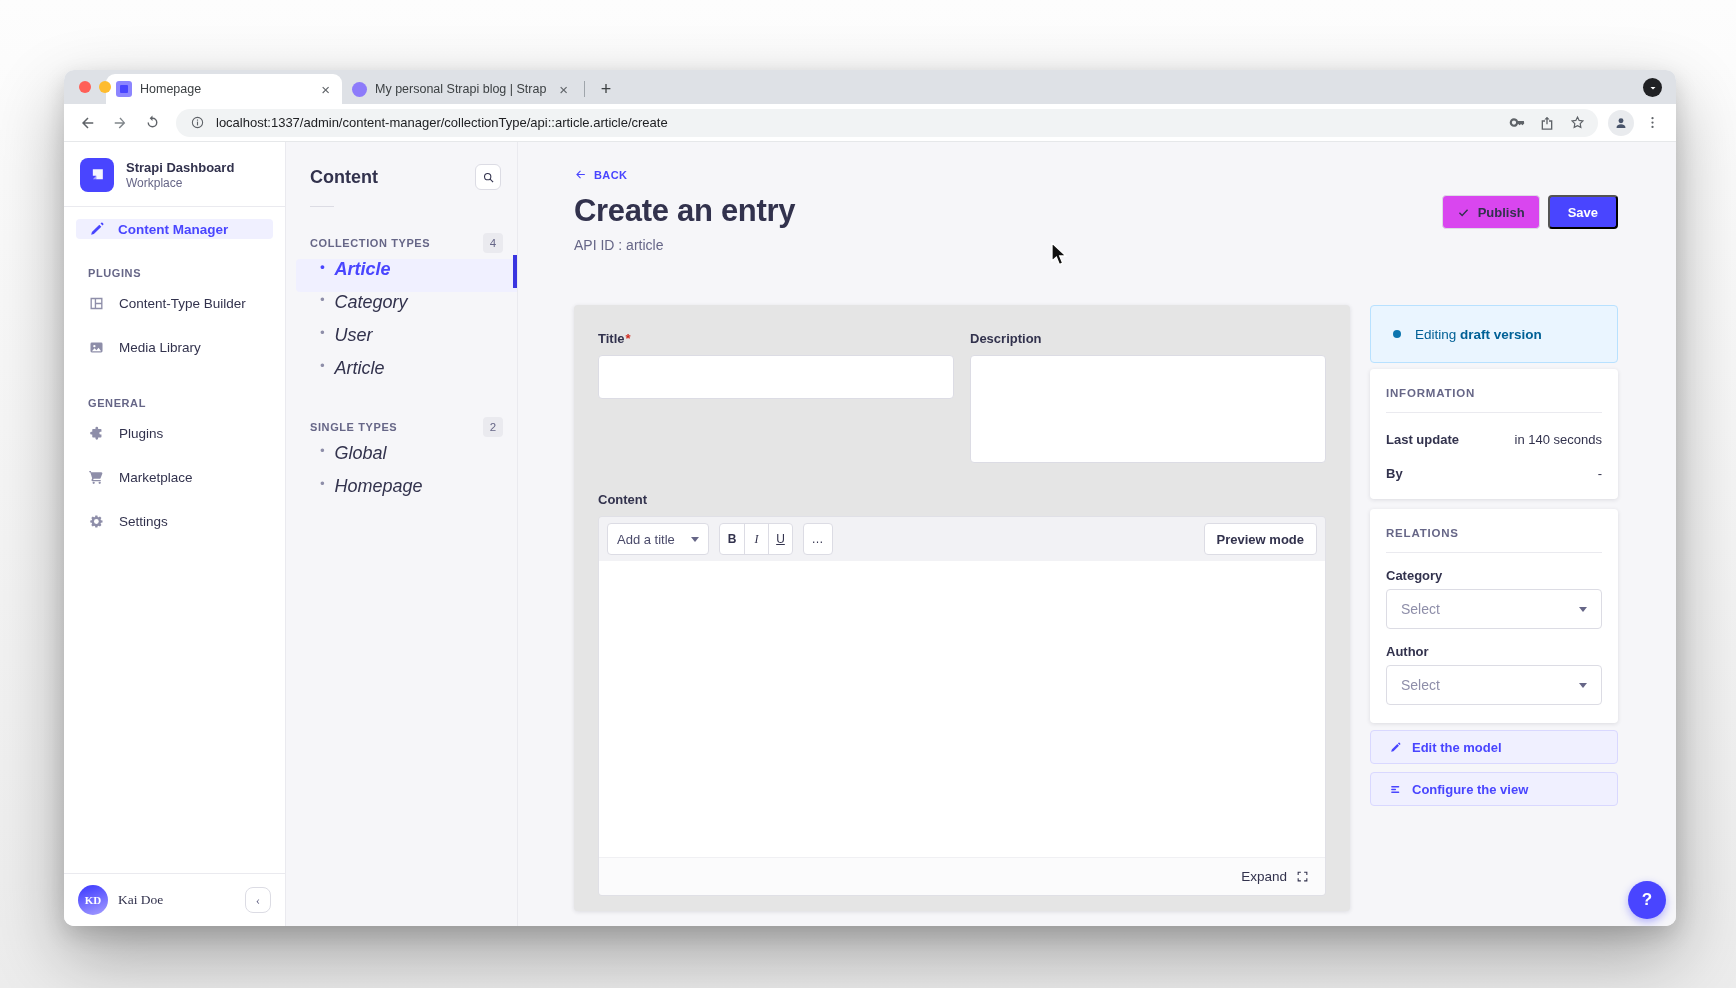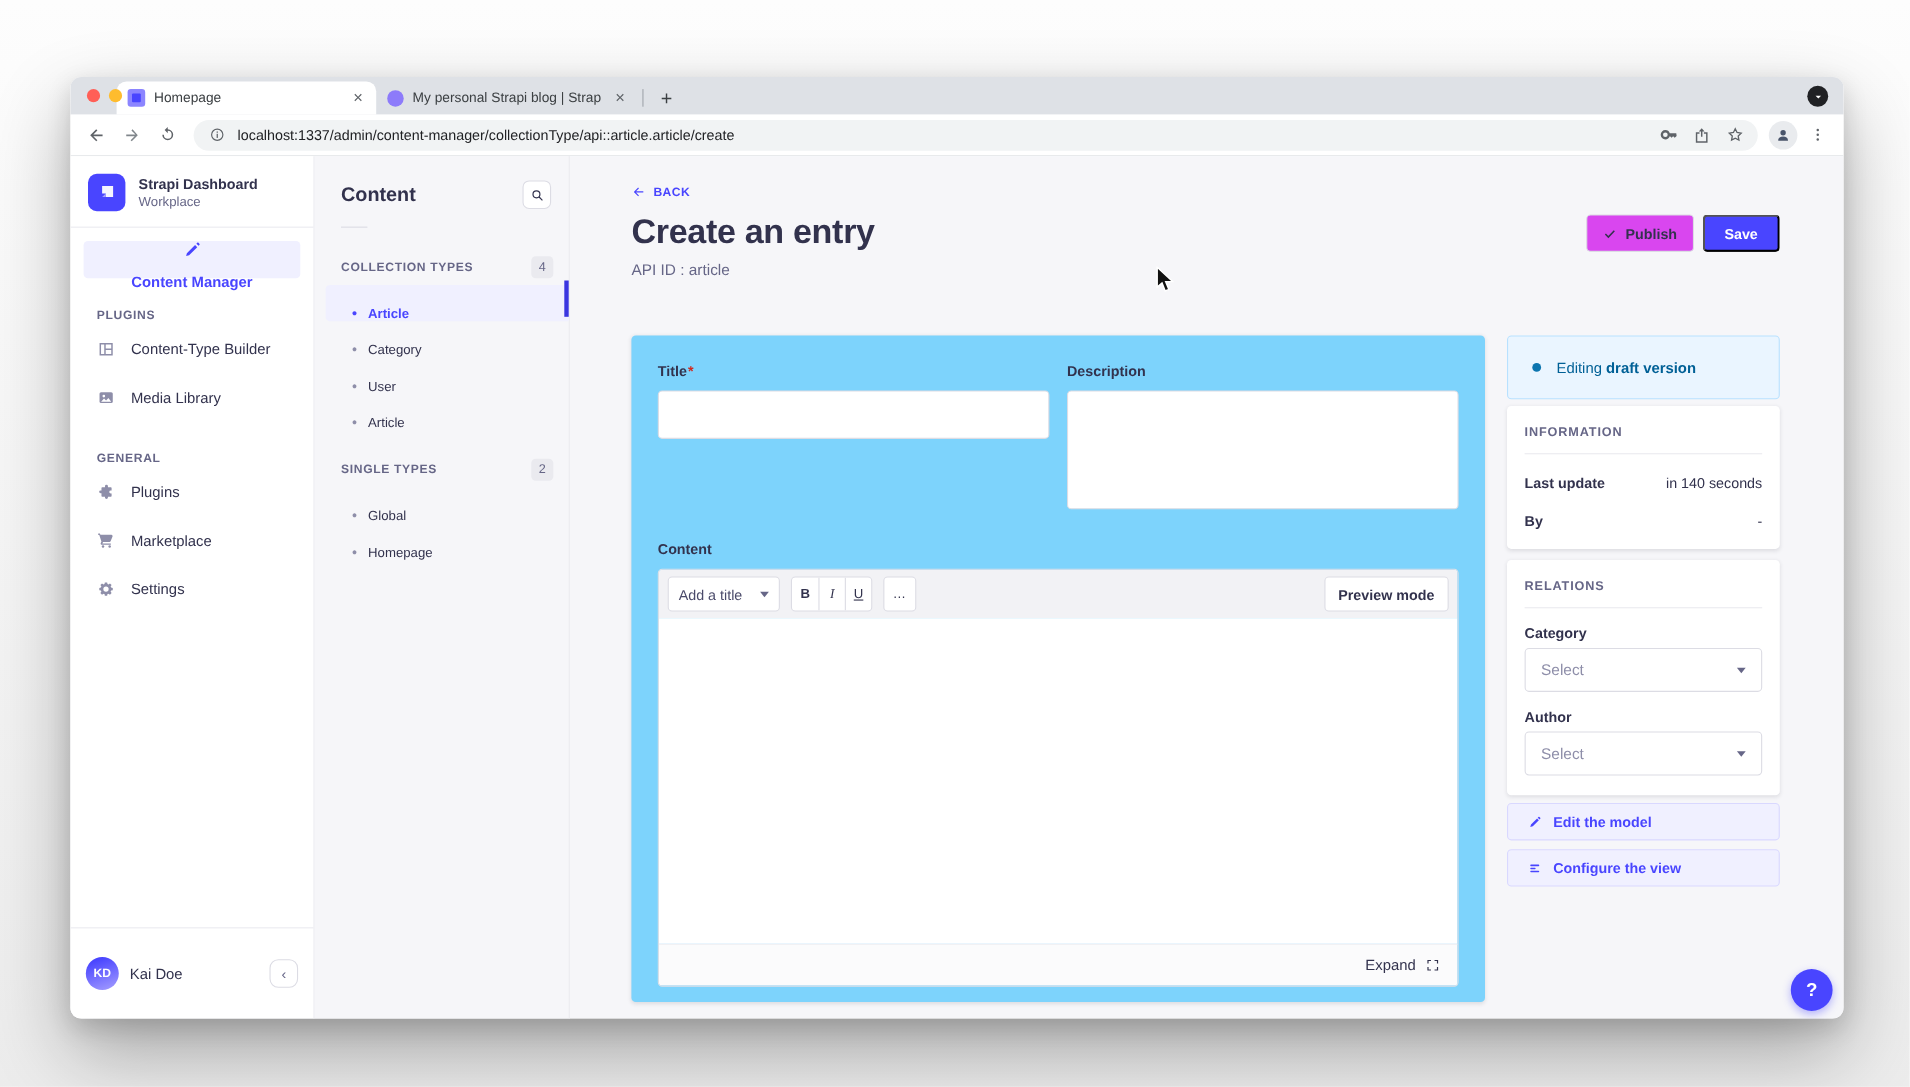--- a/index.html
+++ b/index.html
@@ -46,43 +46,43 @@
   .app { position:relative; display:flex; height:784px; background:#f6f6f9; }
 
   
   .sidenav { width:222px; background:#fff; border-right:1px solid #eaeaef; display:flex; flex-direction:column; flex:none; }
   .brand { display:flex; align-items:center; gap:12px; padding:16px 16px 14px 16px; }
   .brand-logo { width:34px; height:34px; border-radius:8px; background:#4945ff; position:relative; flex:none; }
   .brand-logo svg { position:absolute; left:7px; top:7px; }
   .brand-name { font-size:13px; font-weight:bold; color:#32324d; line-height:1.25; }
   .brand-sub { font-size:12px; color:#666687; }
   .nav-divider { height:1px; background:#eaeaef; margin:0 0; }
-  .cm-item { margin:12px 12px 0 12px; height:34px; border-radius:4px; background:#f0f0ff; color:#4945ff;
-    display:flex; align-items:center; gap:13px; padding:0 12px; font-size:13.5px; font-weight:bold;flex-direction:column; }
+  .cm-item { margin:12px 12px 0 12px; height:20px; border-radius:4px; background:#f0f0ff; color:#4945ff;
+    display:flex; align-items:center; gap:13px; padding:0 12px; font-size:13.5px; font-weight:bold; }
   .cm-item svg { fill:#4945ff; flex:none; }
   .nav-section { font-size:11px; font-weight:bold; letter-spacing:.6px; color:#666687; padding:28px 24px 2px 24px; }
   .nav-item { display:flex; align-items:center; gap:14px; padding:0 24px; height:44px; font-size:13.5px; color:#32324d; }
   .nav-item svg { fill:#8e8ea9; flex:none; }
-  .nav-foot { margin-top:auto; border-top:1px solid #eaeaef; padding:26px 14px; display:flex; align-items:center; gap:10px; }
+  .nav-foot { margin-top:auto; border-top:1px solid #eaeaef; padding:11px 14px; display:flex; align-items:center; gap:10px;font-family:Liberation Serif, serif; }
   .kd-avatar { width:30px; height:30px; border-radius:50%; background:linear-gradient(160deg,#4945ff 15%,#9b94ff 90%);
     color:#fff; font-size:11px; font-weight:bold; display:flex; align-items:center; justify-content:center; flex:none; }
   .kd-name { flex:1; font-size:13.5px; color:#32324d; }
   .collapse-btn { width:26px; height:26px; border:1px solid #dcdce4; border-radius:8px; background:#fff; display:flex; align-items:center; justify-content:center; color:#666687; font-size:13px; }
 
   
   .subnav { width:232px; background:#f6f6f9; border-right:1px solid #eaeaef; position:relative; flex:none; }
   .subnav-head { display:flex; align-items:center; justify-content:space-between; padding:22px 16px 0 24px; }
   .subnav-title { font-size:18px; font-weight:bold; color:#32324d; }
   .search-btn { width:26px; height:26px; background:#fff; border:1px solid #dcdce4; border-radius:6px; display:flex; align-items:center; justify-content:center; }
   .search-btn svg { stroke:#32324d; fill:none; }
   .mini-divider { width:24px; height:1px; background:#dcdce4; margin:16px 0 0 24px; }
   .group-head { display:flex; align-items:center; justify-content:space-between; margin:26px 14px 6px 24px; }
   .group-label { font-size:11px; font-weight:bold; letter-spacing:.6px; color:#666687; }
   .group-badge { min-width:20px; height:20px; padding:0 5px; background:#eaeaef; border-radius:4px; font-size:11.5px; color:#666687; display:flex; align-items:center; justify-content:center; }
-  .ct-item { height:33px; display:flex; align-items:flex-end; gap:10px; padding-left:34px; font-size:12px; color:#32324d; }
+  .ct-item { height:33px; display:flex; align-items:flex-start; gap:10px; padding-left:34px; font-size:18px; color:#32324d;font-style:italic; }
   .ct-item::before { content:"•"; color:#8e8ea9; font-size:13px; }
   .ct-item.active { background:#f0f0ff; color:#4945ff; margin-left:10px; padding-left:24px; border-radius:4px 0 0 4px; font-weight:bold; }
   .ct-item.active::before { color:#4945ff; }
   .active-bar { position:absolute; right:0; top:113px; width:4px; height:33px; background:#3a35e0; }
 
   
   .main { flex:1; padding:26px 58px 0 56px; min-width:0; }
   .back-row { display:flex; align-items:center; gap:7px; color:#4945ff; font-size:11px; font-weight:bold; letter-spacing:.4px; }
   .back-row svg { fill:#4945ff; }
   .title-row { display:flex; align-items:flex-start; justify-content:space-between; margin-top:12px; }
@@ -90,21 +90,21 @@
   .page-sub { font-size:14px; color:#666687; margin-top:8px; }
   .head-actions { display:flex; gap:8px; margin-top:2px; }
   .btn { height:34px; border-radius:4px; display:flex; align-items:center; justify-content:center; font-size:13px; font-weight:bold; }
   .btn-publish { background:#d946ef; border:1px solid #dcdce4; color:#32324d; padding:0 14px; gap:8px; }
   .btn-publish svg { stroke:#32324d; fill:none; }
   .btn-save { background:#4945ff; color:#fff; padding:0 18px; }
 
   .content-row { display:flex; gap:20px; margin-top:52px; }
 
   
-  .form-card { flex:1; background:#7dd3fc; border-radius:4px; box-shadow:0 1px 4px rgba(33,33,52,.12); padding:24px 24px 22px 24px; height:606px; min-width:0; }
+  .form-card { flex:1; background:#e5e5e5; border-radius:4px; box-shadow:0 1px 4px rgba(33,33,52,.12); padding:24px 24px 22px 24px; height:606px; min-width:0; }
   .field-grid { display:grid; grid-template-columns:1fr 1fr; gap:16px; }
   .f-label { font-size:13px; font-weight:bold; color:#32324d; }
   .req { color:#d02b20; margin-left:1px; }
   .text-input { margin-top:8px; width:100%; height:44px; border:1px solid #dcdce4; border-radius:4px; background:#fff; font-size:14px; padding:0 14px; color:#32324d; outline:none; }
   .textarea { margin-top:8px; width:100%; height:108px; border:1px solid #dcdce4; border-radius:4px; background:#fff; font-size:14px; padding:10px 14px; color:#32324d; resize:none; outline:none; font-family:"Liberation Sans",sans-serif; }
   .content-field { margin-top:23px; }
   .editor { margin-top:8px; border:1px solid #e0e0e6; border-radius:4px; overflow:hidden; height:380px; display:flex; flex-direction:column; }
   .ed-toolbar { height:44px; background:#f2f2f5; display:flex; align-items:center; padding:0 8px; gap:10px; flex:none; }
   .ed-select { width:102px; height:32px; background:#fff; border:1px solid #dcdce4; border-radius:4px; display:flex; align-items:center; padding:12px 9px; gap:6px; font-size:13px; color:#4a4a6a; }
   .ed-select .grow { flex:1; }

